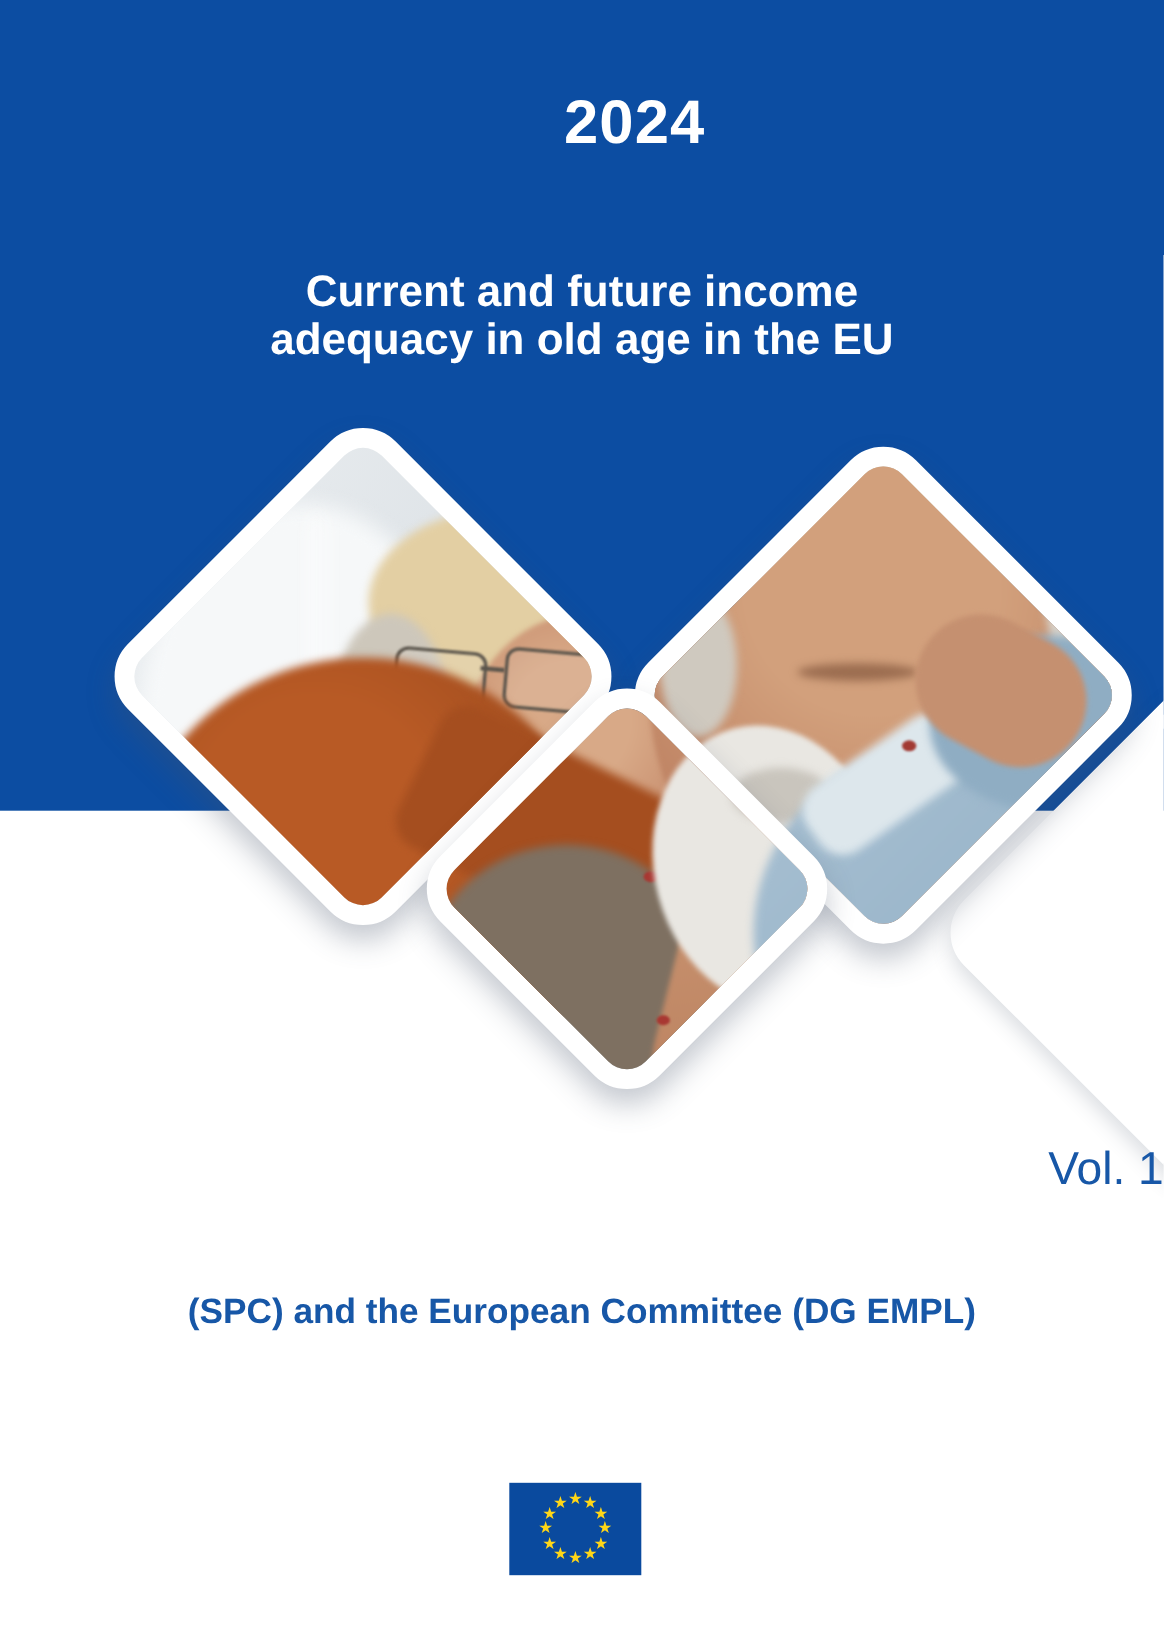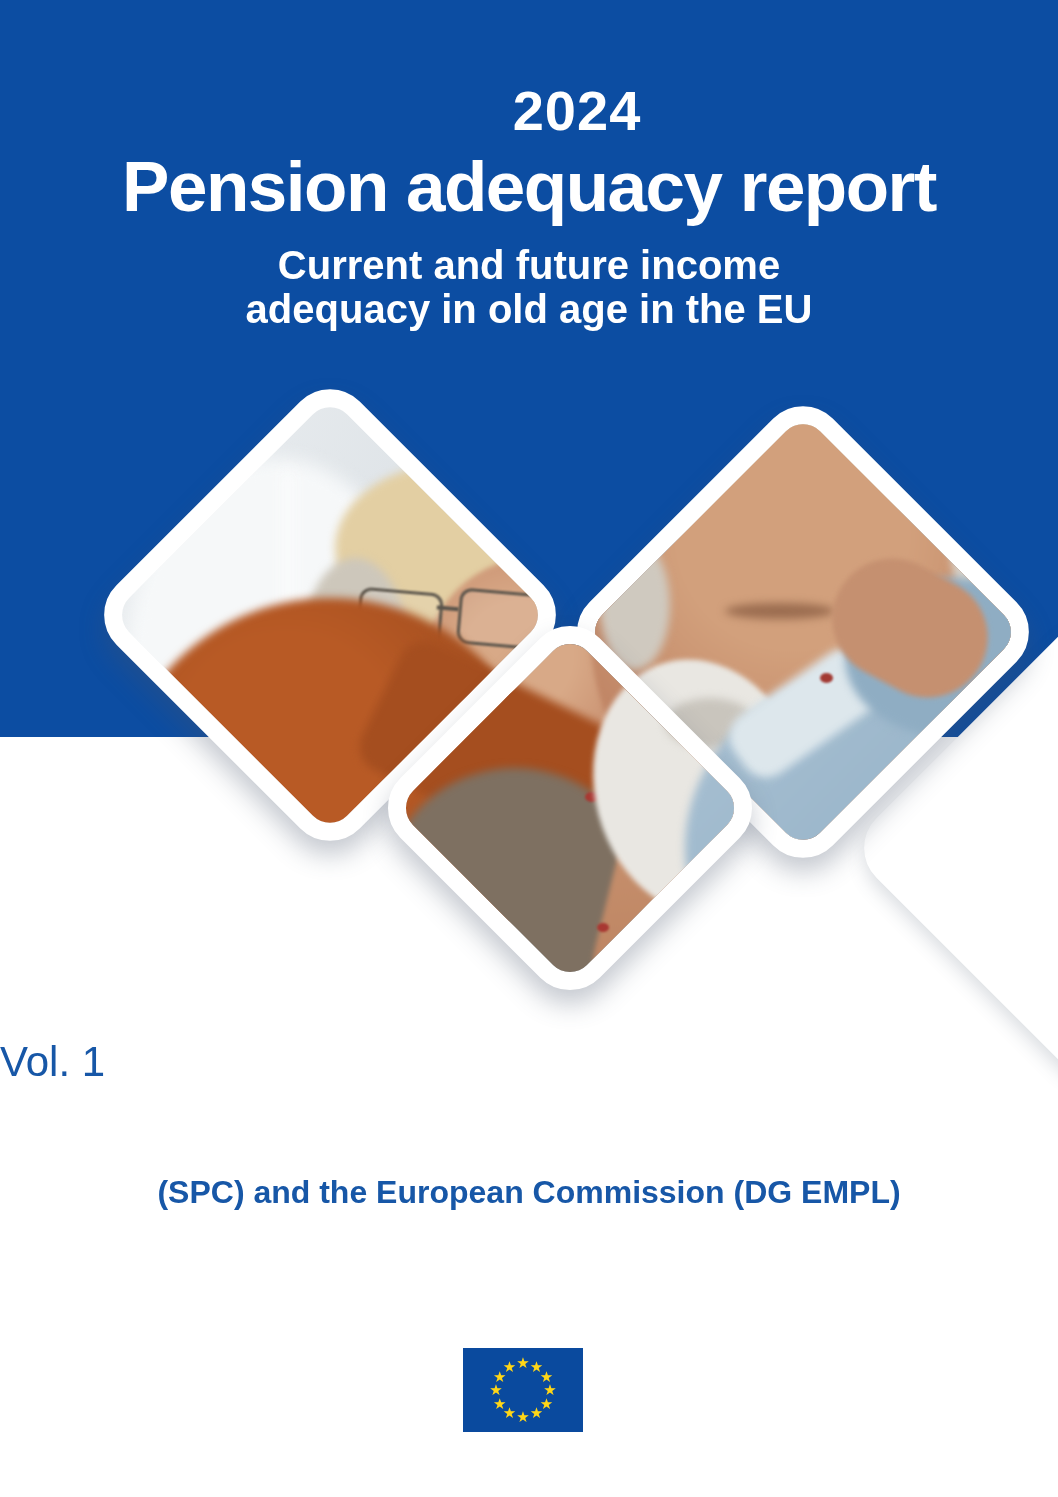--- a/index.html
+++ b/index.html
@@ -28,38 +28,37 @@
   .unrot{position:absolute;inset:-18px;transform:rotate(-45deg);}
   
   .art{position:absolute;width:970px;height:650px;
        background:linear-gradient(115deg,#eef1f3 0%,#dfe4e8 30%,#c6cdd4 58%,#aeb6bf 100%);}
   .e{position:absolute;border-radius:50%;}
   .r{position:absolute;border-radius:26px;}
   .bl9{filter:blur(9px);} .bl4{filter:blur(4px);} .bl2{filter:blur(2.5px);} .bl1{filter:blur(1.2px);}
   .lens{position:absolute;width:78px;height:50px;border:3px solid #5a544b;border-radius:12px;
         background:rgba(235,230,220,.14);}
   
-  .volume{position:absolute;left:0;top:1038px;width:1058px;text-align:left;
+  .volume{position:absolute;left:0;top:1038px;width:1058px;text-align:right;
           color:#1757a7;font-size:42px;font-weight:500;z-index:6;}
   .prepared{position:absolute;left:0;top:1170px;width:1058px;text-align:center;
           color:#1757a7;font-size:32px;font-weight:600;line-height:44px;z-index:6;}
   
   .flag{position:absolute;left:463px;top:1348px;width:120px;height:84px;background:#0a4a9e;z-index:6;}
   .star{position:absolute;width:18px;height:18px;line-height:18px;text-align:center;
         font-size:15px;color:#ffd617;}
 </style>
 </head>
 <body>
 
 <div class="stage">
 
   <div class="blue-bg"></div>
 
   <div class="year">2024</div>
-  <div class="title">Pension adequacy report</div>
   <div class="subtitle">
     <div>Current and future income</div>
     <div>adequacy in old age in the EU</div>
   </div>
 
   <div class="diamond d-blank"></div>
   <div class="diamond d-woman">
     <div class="unrot">
         <div class="art" style="left: -73px; top: -75px;">
 
@@ -165,21 +164,21 @@
     <div class="e bl4" style="left:600px;top:300px;width:400px;height:360px;background:linear-gradient(135deg,#a9c1d3,#8aa9c0);"></div>
     <div class="r bl4" style="left:640px;top:310px;width:160px;height:70px;transform:rotate(-35deg);background:#dde7ec;"></div>
 
   </div>
       </div>
   </div>
 
   <div class="volume">Vol. 1</div>
 
   <div class="prepared">
-    <div>(SPC) and the European Commission (DG EMPL)</div>
+    <div>(SPC) and the European Committee (DG EMPL)</div>
   </div>
 
   <div class="flag">
     <div style="position:absolute;inset:0;">
         <span class="star" style="left: 51px; top: 6px;">★</span>
         <span class="star" style="left: 64.5px; top: 9.61731px;">★</span>
         <span class="star" style="left: 74.3827px; top: 19.5px;">★</span>
         <span class="star" style="left: 78px; top: 33px;">★</span>
         <span class="star" style="left: 74.3827px; top: 46.5px;">★</span>
         <span class="star" style="left: 64.5px; top: 56.3827px;">★</span>

